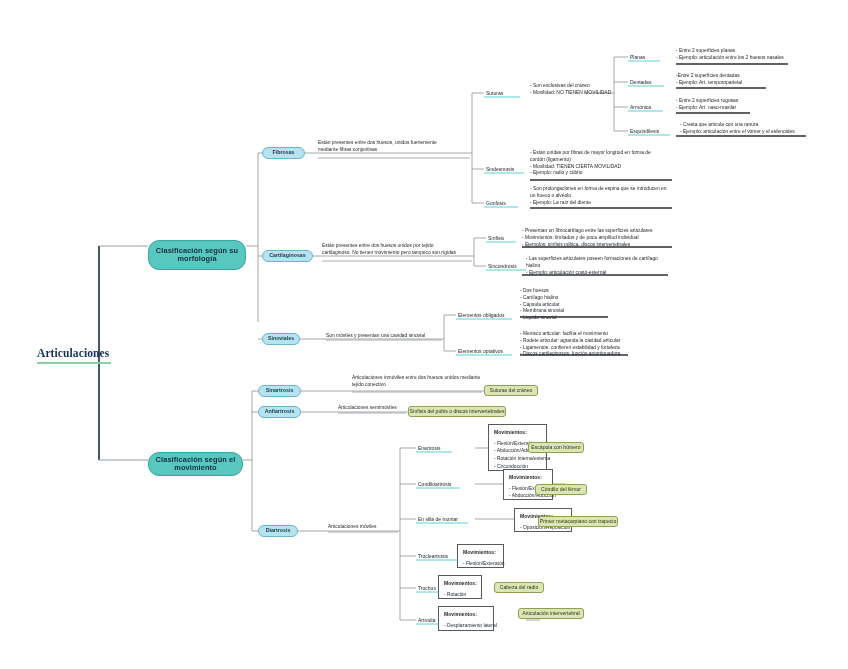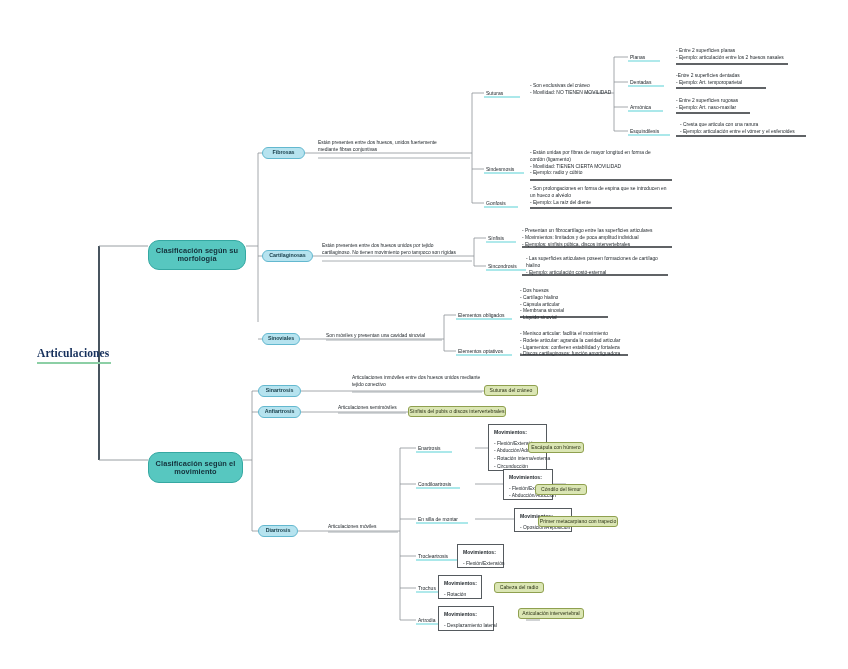--- a/index.html
+++ b/index.html
@@ -210,21 +210,21 @@
       <path d="M352,392 H482"></path>
       <path d="M338,413 H406"></path>
       <path d="M328,532 H398"></path>
     </g>
   </svg>
 
   <div class="root-label" style="left:37px;top:347px;font-family:Liberation Serif, serif;">Articulaciones</div>
   <div class="root-underline" style="left:37px;top:362px;width:74px;"></div>
 
   <div class="pill-teal" style="left:148px;top:240px;width:98px;height:30px;">Clasificación según su morfología</div>
-  <div class="pill-teal" style="left:148px;top:452px;width:95px;height:31px;">Clasificación según el movimiento</div>
+  <div class="pill-teal" style="left:148px;top:452px;width:95px;height:24px;">Clasificación según el movimiento</div>
 
   <div class="pill-blue" style="left:262px;top:147px;width:43px;height:12px;">Fibrosas</div>
   <div class="pill-blue" style="left:262px;top:250px;width:51px;height:12px;">Cartilaginosas</div>
   <div class="pill-blue" style="left:262px;top:333px;width:38px;height:12px;">Sinoviales</div>
 
   <div class="edgetext" style="left:318px;top:140px;">
     <span class="ln">Están presentes entre dos huesos, unidos fuertemente</span>
     <span class="ln">mediante fibras conjuntivas</span>
   </div>
   <div class="edgetext" style="left:322px;top:243px;">

